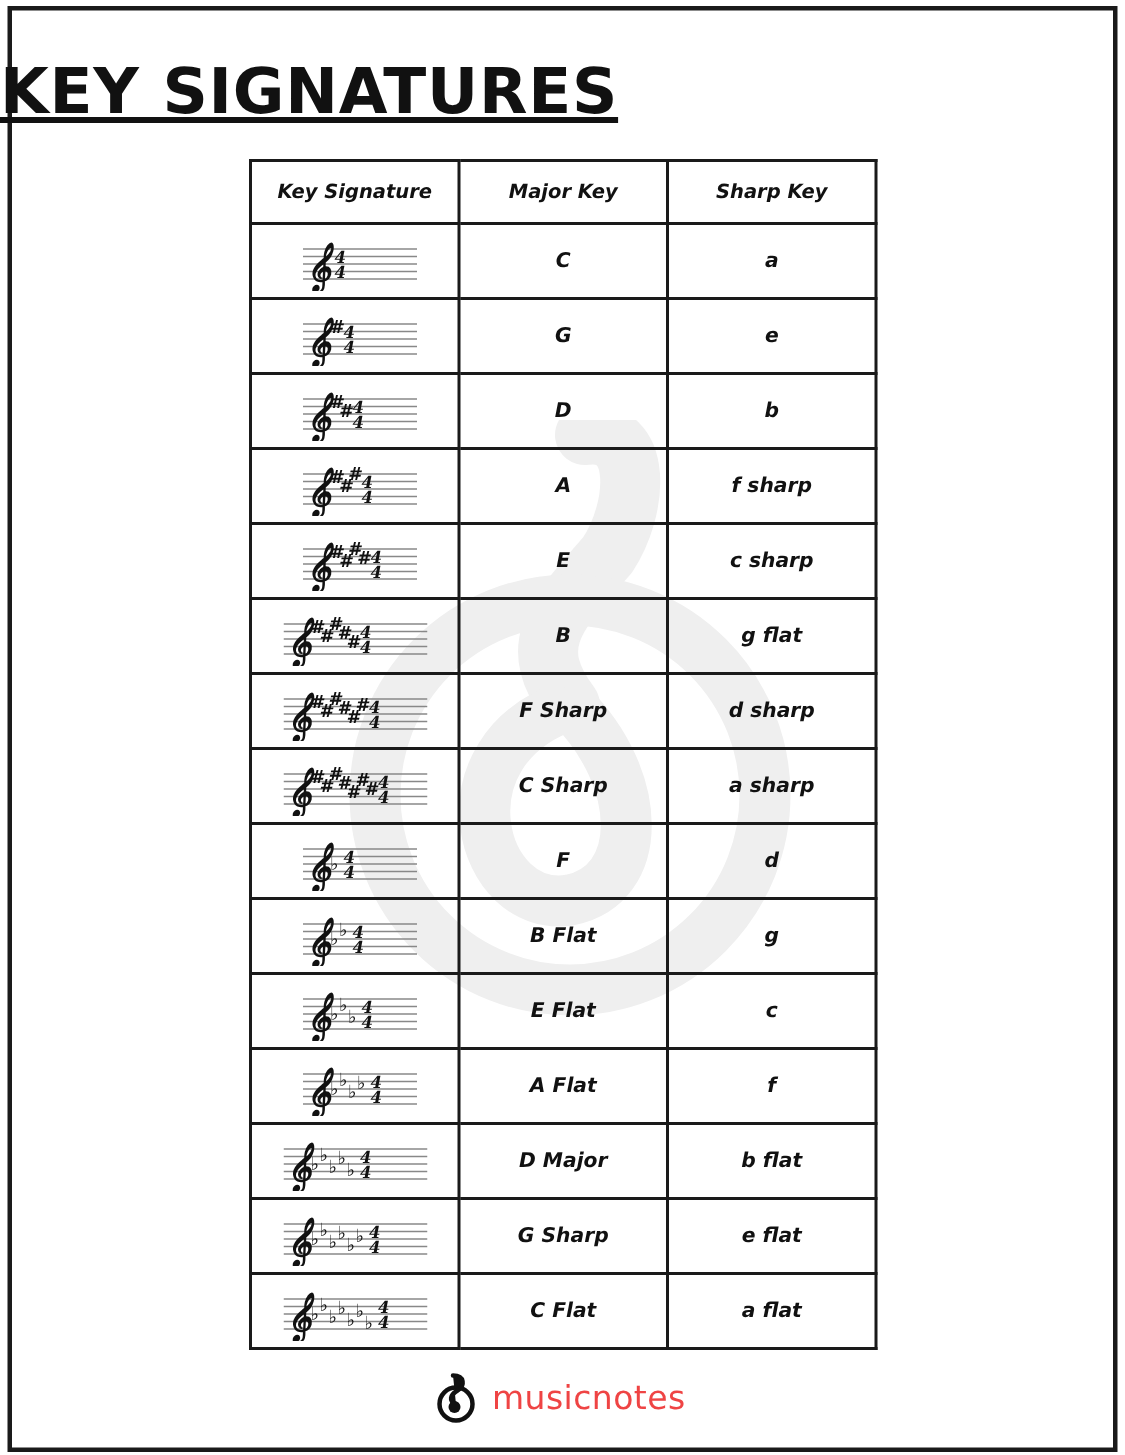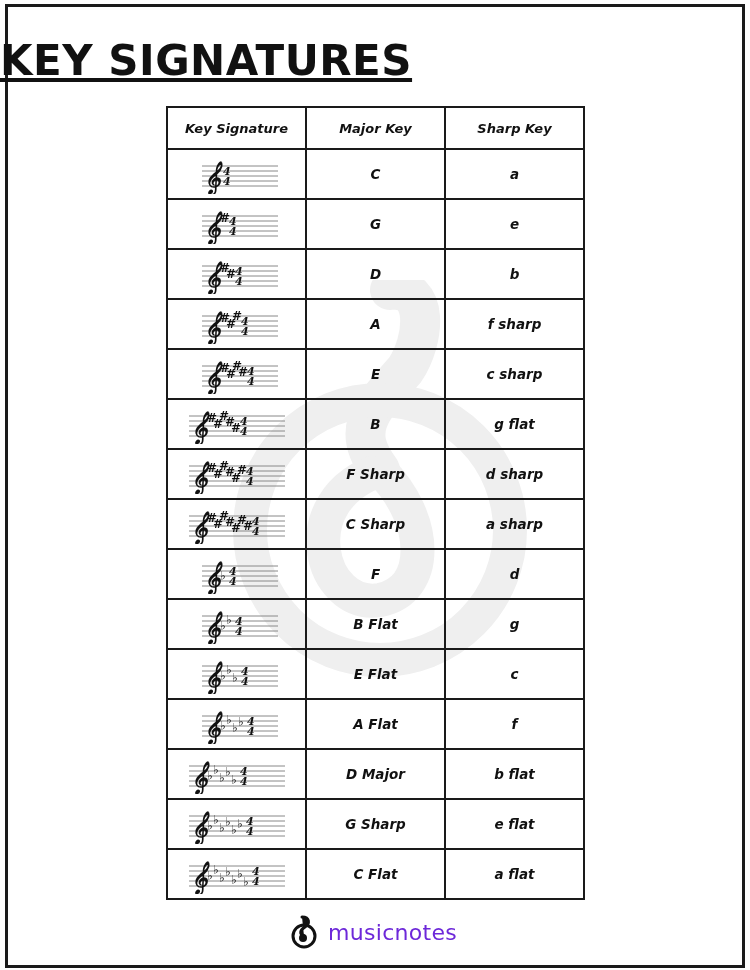--- a/index.html
+++ b/index.html
@@ -7,21 +7,21 @@
   .frame{position:absolute;left:5px;top:4px;width:734px;height:958px;border:3px solid #1a1a1a;}
   .title{position:absolute;left:0;right:0;top:36px;font-size:42px;font-weight:900;letter-spacing:0.5px;font-family:"DejaVu Sans","Liberation Sans",sans-serif;text-decoration:underline;}
   .watermark{position:absolute;left:230px;top:280px;width:300px;height:400px;pointer-events:none;}
   table{position:absolute;left:166px;top:106px;border-collapse:collapse;table-layout:fixed;font-style:italic;}
   td,th{border:2px solid #1a1a1a;text-align:center;vertical-align:middle;font-weight:700;font-size:13.5px;font-family:"DejaVu Sans","Liberation Sans",sans-serif;}
   th{height:38px;font-size:13px;}
   td{height:46px;}
   col.c1{width:139px} col.c2{width:139px} col.c3{width:139px}
   .staff{display:block;margin:0 auto;}
   .logo{position:absolute;left:290px;top:915px;display:flex;align-items:center;gap:8px;}
-  .logo-text{font-size:22px;font-family:"DejaVu Sans","Liberation Sans",sans-serif;font-weight:400;letter-spacing:0.3px;color:#6d28d9;}
+  .logo-text{font-size:22px;font-family:"DejaVu Sans","Liberation Sans",sans-serif;font-weight:400;letter-spacing:0.3px;color:#ef4444;}
 </style>
 </head>
 <body>
 
 <div class="frame"></div>
 
 <svg class="watermark" viewBox="0 0 300 400">
   <path d="M160 10 C 200 5, 195 60, 175 90 C 140 130, 120 150, 150 190" fill="none" stroke="#efefef" stroke-width="40" stroke-linecap="round"></path>
   <circle cx="150" cy="250" r="130" fill="none" stroke="#efefef" stroke-width="34"></circle>
   <path d="M150 190 C 60 220, 90 330, 150 320 C 200 310, 200 240, 150 190" fill="none" stroke="#efefef" stroke-width="34"></path>

